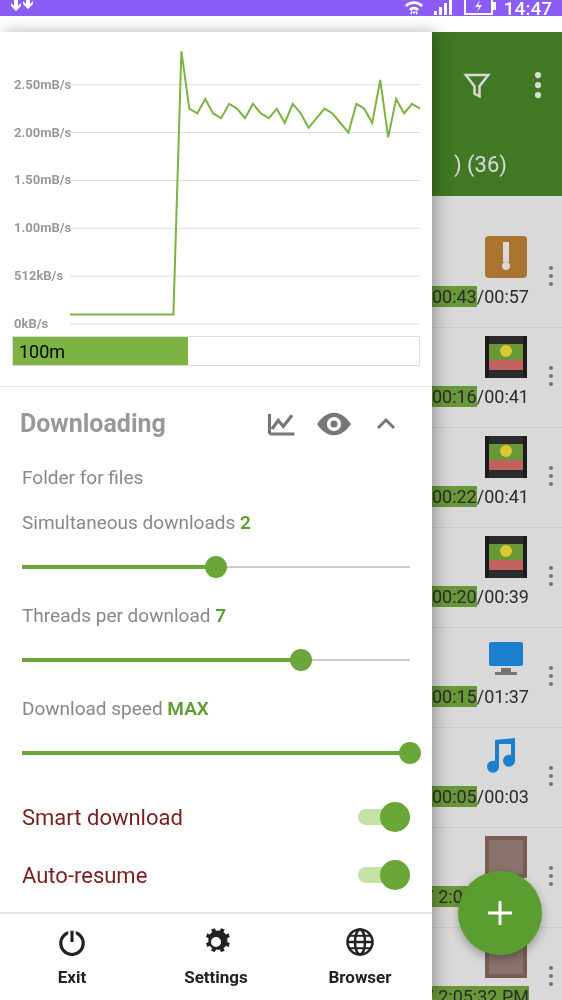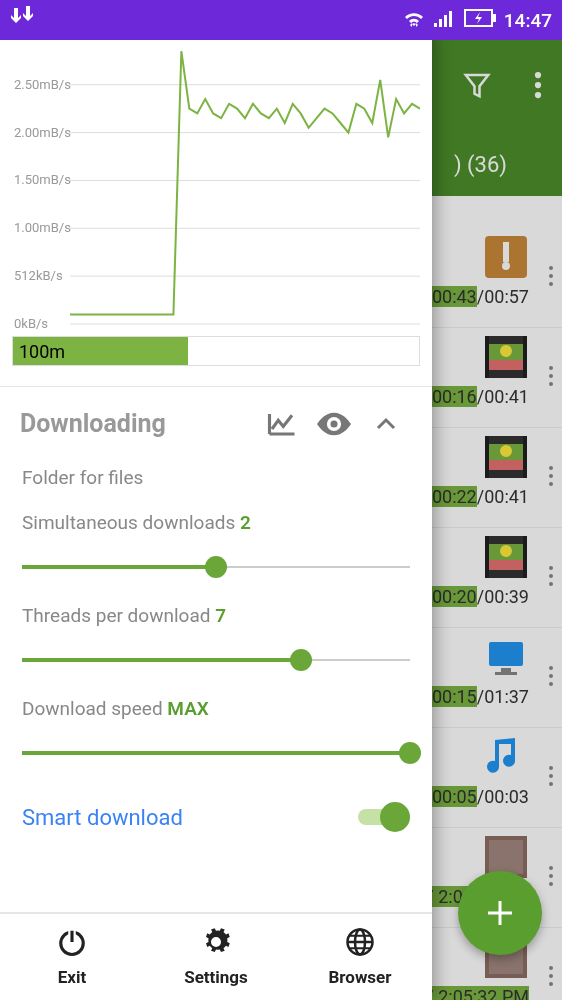--- a/index.html
+++ b/index.html
@@ -1,39 +1,39 @@
 <!DOCTYPE html>
 <html><head>
 <meta charset="utf-8">
 <style>
 * { margin: 0; padding: 0; box-sizing: border-box; font-family: Roboto, Arial, sans-serif; }
 html, body { width: 562px; height: 1000px; overflow: hidden; background: #fff; }
 
-.status-bar { position: absolute; top: 0; left: 0; right: 0; height: 40px; background: #6d28d9; display: flex; align-items: center; padding: 0 10px; color: #fff; z-index: 100; }
+.status-bar { position: absolute; top: 0; left: 0; right: 0; height: 16px; background: #8b5cf6; display: flex; align-items: center; padding: 0 10px; color: #fff; z-index: 100; }
 .status-bar .left { display: flex; align-items: center; }
 .status-bar .right { margin-left: auto; display: flex; align-items: center; gap: 8px; font-size: 19px; font-weight: 500; }
 
 .background { position: absolute; top: 32px; left: 0; right: 0; bottom: 0; background: #fff; }
 .bg-header { height: 164px; background: #4c8e2b; position: relative; }
 .bg-header .filter-icon { position: absolute; right: 70px; top: 38px; }
 .bg-header .more-icon { position: absolute; right: 20px; top: 38px; }
 .bg-header .count { position: absolute; right: 55px; top: 120px; color: #fff; font-size: 22px; }
 .bg-list { position: absolute; top: 196px; left: 0; right: 0; bottom: 0; }
 .bg-item { height: 100px; position: relative; border-bottom: 1px solid #eee; }
 .bg-item .thumb { position: absolute; right: 35px; top: 8px; width: 42px; height: 42px; }
 .bg-item .time { position: absolute; right: 33px; top: 58px; font-size: 18px; color: #333; }
 .bg-item .time .hl { background: #7cb342; }
 .bg-item .dots { position: absolute; right: 8px; top: 50%; transform: translateY(-50%); }
 .bg-overlay { position: absolute; top: 0; left: 0; right: 0; bottom: 0; background: rgba(0,0,0,0.15); z-index: 5; }
 
 .fab { position: absolute; right: 20px; bottom: 45px; width: 84px; height: 84px; border-radius: 50%; background: #5a9e2f; display: flex; align-items: center; justify-content: center; box-shadow: 0 4px 10px rgba(0,0,0,0.3); z-index: 50; }
 
 .drawer { position: absolute; top: 32px; left: 0; bottom: 0; width: 432px; background: #fff; box-shadow: 4px 0 15px rgba(0,0,0,0.3); z-index: 60; display: flex; flex-direction: column; }
 
-.chart-area { padding: 18px 12px 0 12px; position: relative; }
+.chart-area { padding: 18px 12px 0 12px; position: relative; font-weight: bold; }
 .chart-svg { width: 100%; height: 280px; display: block; }
 .y-label { font-size: 13px; fill: #999; }
 .grid-line { stroke: #ddd; stroke-width: 1; }
 .chart-line { stroke: #7cb342; stroke-width: 2; fill: none; }
 
 .progress-bar { display: flex; height: 30px; margin: 6px 12px 0 12px; border: 1px solid #ddd; font-size: 18px; color: #000000; }
 .progress-bar .filled { background: #7cb342; display: flex; align-items: center; padding-left: 6px; }
 .progress-bar .empty { flex: 1; display: flex; align-items: center; justify-content: space-between; padding: 0 8px; }
 
 .divider { height: 1px; background: #e5e5e5; margin-top: 20px; }
@@ -46,21 +46,21 @@
 .setting-label { font-size: 19px; color: #888; margin-top: 22px; }
 .setting-value { font-size: 19px; color: #5a9e2f; font-weight: 600; }
 .folder-path { font-size: 20px; color: #5a9e2f; font-weight: 700; margin-top: 4px; }
 
 .slider { position: relative; height: 30px; margin-top: 18px; }
 .slider-track { position: absolute; top: 50%; left: 0; right: 0; height: 2px; background: #ccc; transform: translateY(-50%); }
 .slider-fill { position: absolute; top: 50%; left: 0; height: 4px; background: #6aa638; transform: translateY(-50%); }
 .slider-thumb { position: absolute; top: 50%; width: 22px; height: 22px; border-radius: 50%; background: #6aa638; transform: translate(-50%, -50%); }
 
 .toggle-row { display: flex; align-items: center; margin-top: 34px; }
-.toggle-row .label { font-size: 22px; color: #3b82f6; flex: 1; }
+.toggle-row .label { font-size: 22px; color: #7f1d1d; flex: 1; }
 .toggle { position: relative; width: 52px; height: 30px; }
 .toggle .track { position: absolute; top: 7px; left: 0; right: 0; height: 16px; border-radius: 8px; }
 .toggle .thumb { position: absolute; top: 0; right: 0; width: 30px; height: 30px; border-radius: 50%; }
 .toggle.on .track { background: #c5e1a5; }
 .toggle.on .thumb { background: #6aa638; }
 
 .bottom-divider { height: 2px; background: #e5e5e5; }
 .bottom-nav { height: 86px; display: flex; }
 .bottom-nav .nav-item { flex: 1; display: flex; flex-direction: column; align-items: center; justify-content: center; gap: 6px; }
 .bottom-nav .nav-item span { font-size: 17px; font-weight: 700; color: #222; }
@@ -301,20 +301,27 @@
       </div>
 
     <div class="toggle-row">
       <div class="label">Smart download</div>
       <div class="toggle on">
           <div class="track"></div>
           <div class="thumb"></div>
         </div>
     </div>
 
+    <div class="toggle-row" style="margin-top:28px;margin-bottom:14px">
+      <div class="label">Auto-resume</div>
+      <div class="toggle on">
+          <div class="track"></div>
+          <div class="thumb"></div>
+        </div>
+    </div>
   </div>
 
   <div style="flex:1"></div>
   <div class="bottom-divider"></div>
   <div class="bottom-nav">
     <div class="nav-item">
       <span><svg width="30" height="30" viewBox="0 0 24 24">
             <circle cx="12" cy="13" r="9" fill="none" stroke="#222" stroke-width="2.5"></circle>
             <rect x="9" y="0" width="6" height="8" fill="#fff"></rect>
             <line x1="12" y1="3" x2="12" y2="12" stroke="#222" stroke-width="2.5"></line>

